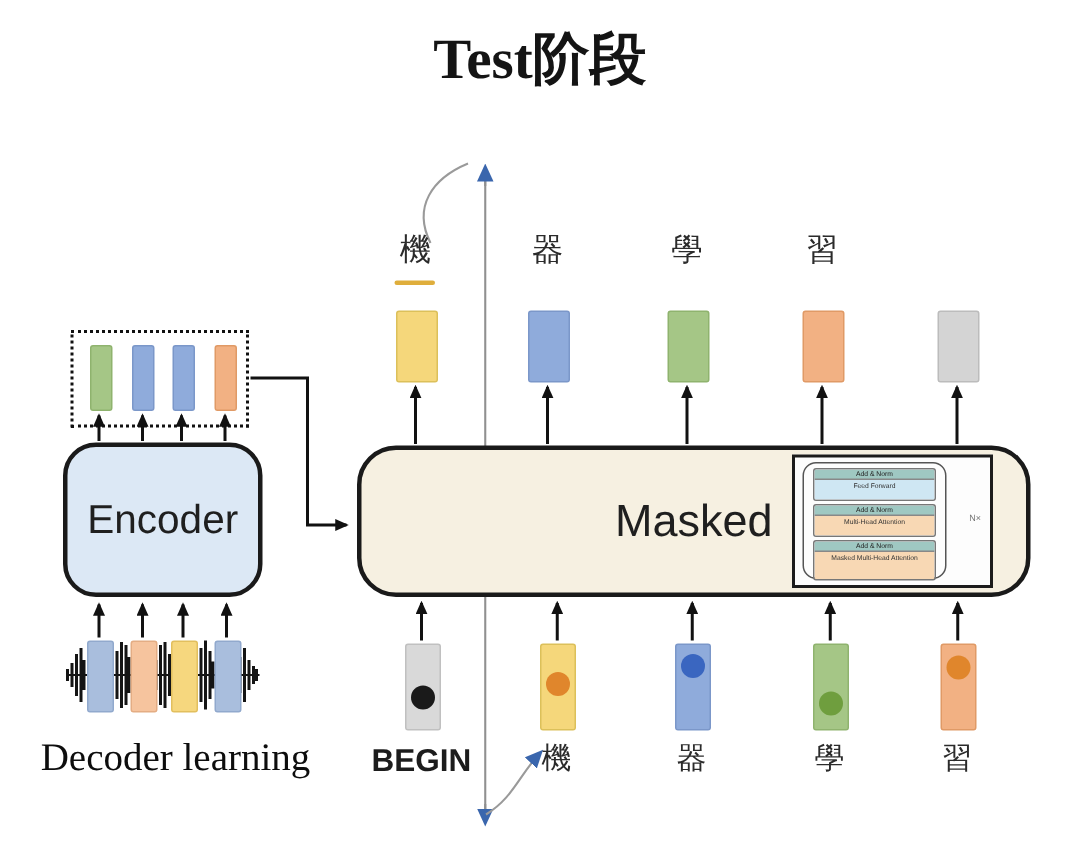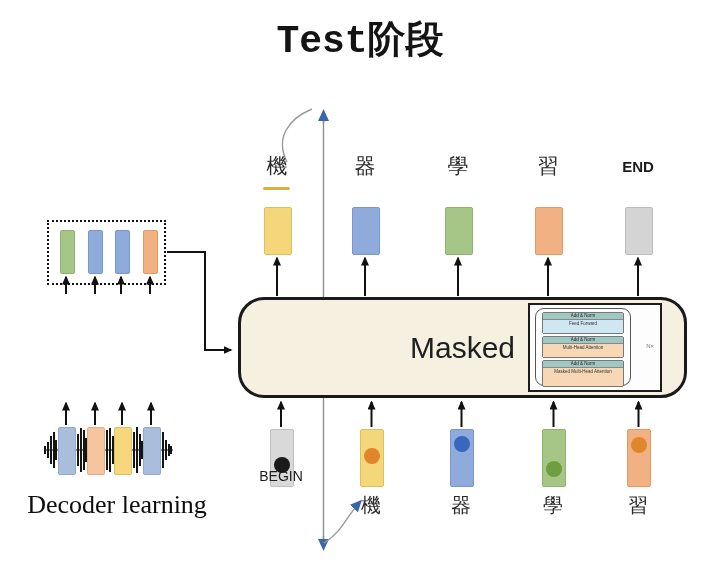--- a/index.html
+++ b/index.html
@@ -1,21 +1,21 @@
 <!DOCTYPE html>
 <html><head>
 <meta charset="utf-8">
 <style>
   html,body{margin:0;padding:0;background:#fff;}
   #stage{position:relative;width:720px;height:569px;background:#ffffff;overflow:hidden;
          font-family:"Liberation Sans",sans-serif;}
   svg{position:absolute;left:0;top:0;}
 
   .title{position:absolute;left:0;top:14px;width:720px;text-align:center;margin:0;
-         font-family:Liberation Mono, monospace;font-size:38px;font-weight:600;color:#141414;}
+         font-family:Liberation Serif, serif;font-size:38px;font-weight:600;color:#141414;}
 
   
   .tlab{position:absolute;top:152px;width:60px;height:28px;text-align:center;
         font-size:21px;color:#2b2b2b;font-family:"Liberation Serif",serif;}
   .tlab.end{font-family:"Liberation Sans",sans-serif;font-size:15px;font-weight:700;color:#1c1c1c;top:158px;}
   .tl0{left:247px}.tl1{left:335px}.tl2{left:428px}.tl3{left:518px}.tl4{left:608px}
   .underline{position:absolute;left:263px;top:187px;width:27px;height:3px;background:#dfae3c;border-radius:2px;}
   .tbox{position:absolute;top:207px;width:26px;height:46px;border:1px solid;border-radius:2px;}
   .tb0{left:264px}.tb1{left:352px}.tb2{left:445px}.tb3{left:535px}.tb4{left:625px}
 
@@ -34,21 +34,21 @@
   .ib0 .ibody{height:11px}.ib1 .ibody{height:11px}.ib2 .ibody{height:16px}
   .inx{position:absolute;right:6px;top:38px;font-size:6px;color:#777;}
 
   
   .bbox{position:absolute;top:429px;width:22px;height:56px;border:1px solid;border-radius:2px;}
   .bb0{left:270px}.bb1{left:360px}.bb2{left:450px}.bb3{left:542px}.bb4{left:627px}
   .dot{position:absolute;left:3px;width:16px;height:16px;border-radius:50%;}
   .d0{top:27px}.d1{top:18px}.d2{top:6px}.d3{top:31px}.d4{top:7px}
   .blab{position:absolute;top:492px;width:70px;height:28px;text-align:center;
         font-size:20px;color:#2b2b2b;font-family:"Liberation Serif",serif;}
-  .blab.begin{font-family:"Liberation Sans",sans-serif;font-size:14px;font-weight:400;color:#1c1c1c;top:468px;}
+  .blab.begin{font-family:"Liberation Sans",sans-serif;font-size:21px;font-weight:700;color:#1c1c1c;top:496px;}
   .bl0{left:246px}.bl1{left:336px}.bl2{left:426px}.bl3{left:518px}.bl4{left:603px}
 
   
   .encoder{position:absolute;left:42px;top:295px;width:133px;height:103px;background:#dce8f5;
            border:3px solid #1a1a1a;border-radius:22px;display:flex;align-items:center;justify-content:center;
            font-size:27px;color:#1f1f1f;box-sizing:border-box;}
   .dashedbox{position:absolute;left:47px;top:220px;width:119px;height:65px;border:2.5px dotted #111;box-sizing:border-box;}
   .obar{position:absolute;top:230px;width:13px;height:42px;border:1px solid;border-radius:2px;}
   .ob0{left:60px}.ob1{left:88px}.ob2{left:115px}.ob3{left:143px}
   .ibar{position:absolute;top:427px;width:16px;height:46px;border:1px solid;border-radius:2px;}
@@ -124,21 +124,20 @@
                M160,438 V462 M163,432 V468 M166,440 V460 M169,444 V456 M171,446 V454" stroke="#141414" stroke-width="2" fill="none"></path>
     </g>
   </svg>
 
   <h1 class="title">Test阶段</h1>
 
   <div class="tlab tl0">機</div>
   <div class="tlab tl1">器</div>
   <div class="tlab tl2">學</div>
   <div class="tlab tl3">習</div>
-  <div class="tlab end tl4">END</div>
   <div class="underline"></div>
 
   <div class="tbox tb0" style="background: rgb(245, 215, 123); border-color: rgb(220, 192, 90);"></div>
   <div class="tbox tb1" style="background: rgb(143, 171, 219); border-color: rgb(123, 151, 201);"></div>
   <div class="tbox tb2" style="background: rgb(165, 198, 134); border-color: rgb(143, 179, 110);"></div>
   <div class="tbox tb3" style="background: rgb(242, 177, 131); border-color: rgb(224, 154, 102);"></div>
   <div class="tbox tb4" style="background: rgb(212, 212, 212); border-color: rgb(188, 188, 188);"></div>
 
   <div class="decoder">
     <div class="decoder-label">Masked</div>
@@ -182,20 +181,23 @@
   <div class="blab bl2">器</div>
   <div class="blab bl3">學</div>
   <div class="blab bl4">習</div>
 
   <div class="dashedbox"></div>
   <div class="obar ob0" style="background: rgb(165, 198, 134); border-color: rgb(143, 179, 110);"></div>
   <div class="obar ob1" style="background: rgb(143, 171, 219); border-color: rgb(123, 151, 201);"></div>
   <div class="obar ob2" style="background: rgb(143, 171, 219); border-color: rgb(123, 151, 201);"></div>
   <div class="obar ob3" style="background: rgb(242, 177, 131); border-color: rgb(224, 154, 102);"></div>
 
+  <div class="encoder">
+    <span>Encoder</span>
+  </div>
 
   <div class="ibar ia0" style="background: rgb(169, 190, 221); border-color: rgb(145, 169, 205);"></div>
   <div class="ibar ia1" style="background: rgb(246, 196, 158); border-color: rgb(228, 173, 132);"></div>
   <div class="ibar ia2" style="background: rgb(246, 215, 126); border-color: rgb(226, 191, 94);"></div>
   <div class="ibar ia3" style="background: rgb(169, 190, 221); border-color: rgb(145, 169, 205);"></div>
 
   <div class="mlcap">Decoder learning</div>
 
 
 </div>

